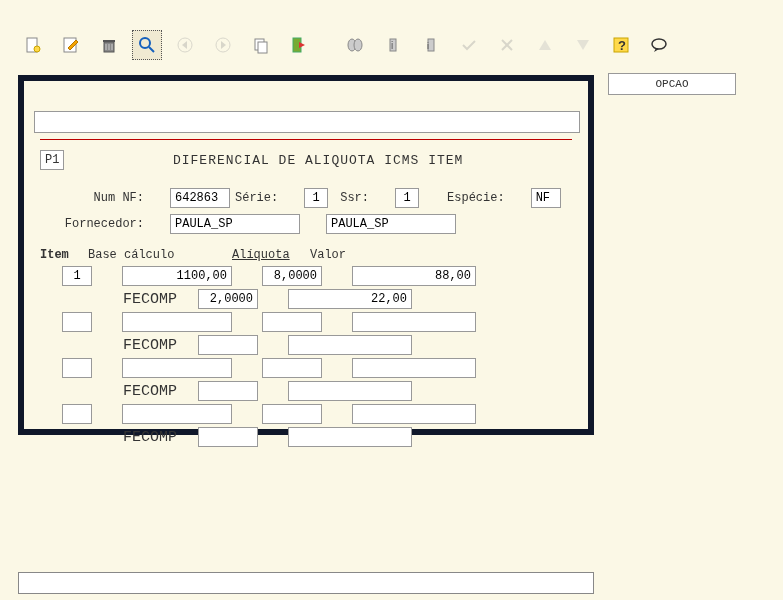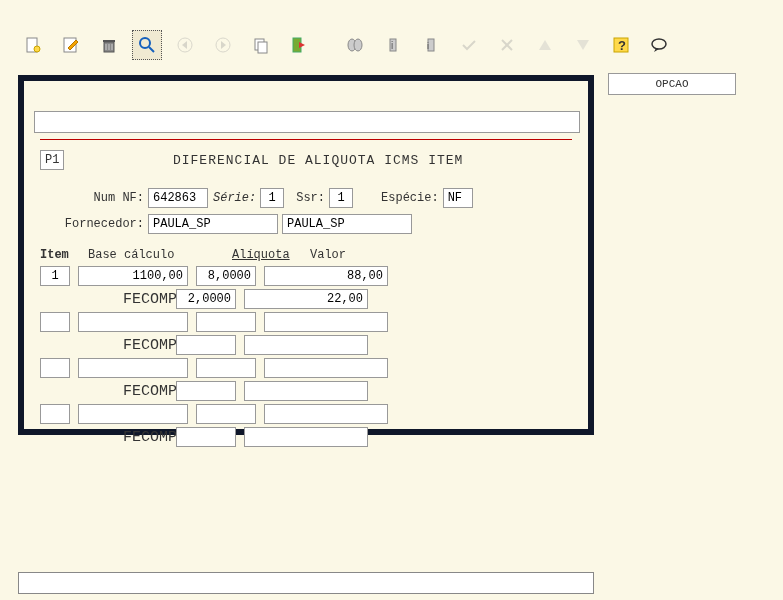--- a/index.html
+++ b/index.html
@@ -89,20 +89,21 @@
   .form-row label {
     white-space: nowrap;
   }
   input.text {
     border: 1px solid #999;
     background: #fff;
     height: 20px;
     padding: 2px 4px;
     font-family: "Courier New", monospace;
     font-size: 12px;
+    margin-left: 22px;
   }
   .head-row {
     display: flex;
     margin: 14px 6px 4px;
     font-family: "Courier New", monospace;
   }
   .col-item { width: 40px; font-weight: bold; }
   .col-base { width: 120px; margin-left: 8px; }
   .col-aliq { width: 70px; margin-left: 24px; text-decoration: underline; }
   .col-valor{ width: 110px; margin-left: 8px; }
@@ -265,21 +266,21 @@
   <div class="redline"></div>
 
   <div class="p1-row">
     <span class="p1-badge">P1</span>
     <span class="title">DIFERENCIAL DE ALIQUOTA ICMS ITEM</span>
   </div>
 
   <div class="form-row" style="margin-left:50px; margin-top:18px;">
     <label style="width:60px;text-align:right;">Num NF:</label>
     <input class="text" style="width: 60px;" value="642863">
-    <label style="margin-left:1px;font-style:italic;">Série:</label>
+    <label style="margin-left:1px;">Série:</label>
     <input class="text" style="width: 24px; text-align: center;" value="1">
     <label style="margin-left:8px;">Ssr:</label>
     <input class="text" style="width: 24px; text-align: center;" value="1">
     <label style="margin-left:24px;">Espécie:</label>
     <input class="text" style="width: 30px;" value="NF">
   </div>
 
   <div class="form-row" style="margin-left:20px;">
     <label style="width:90px;text-align:right;">Fornecedor:</label>
     <input class="text" style="width: 130px;" value="PAULA_SP">

